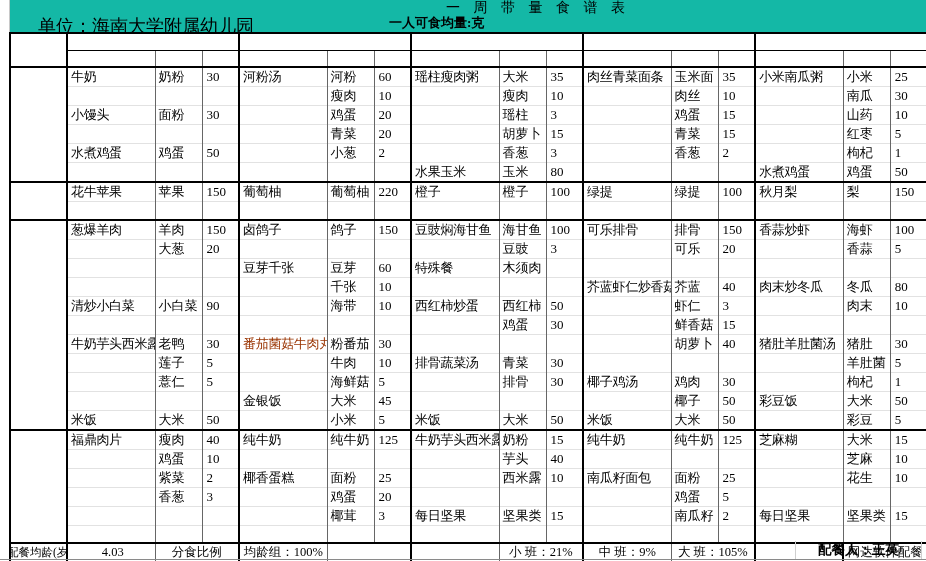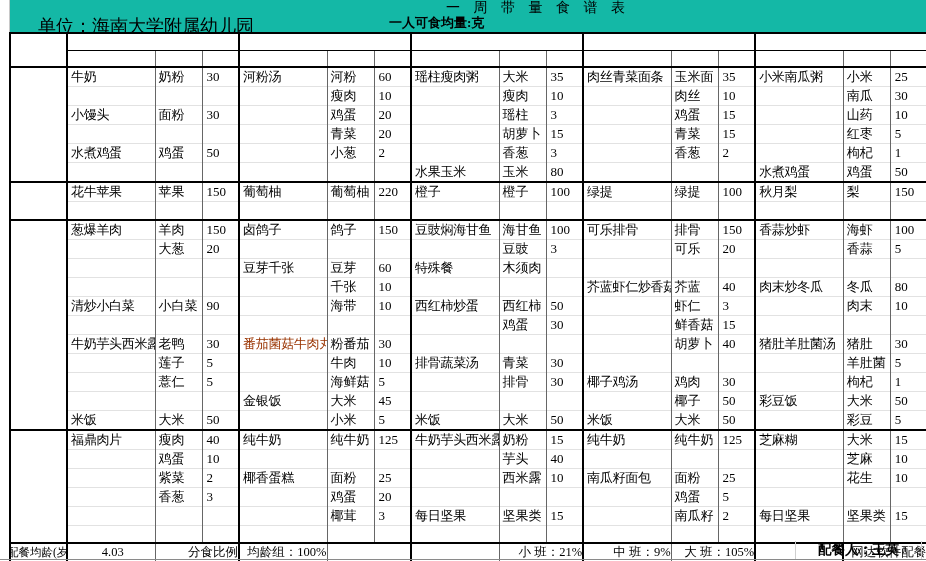--- a/index.html
+++ b/index.html
@@ -27,21 +27,21 @@
   td.meal{border-right:2px solid #000;border-left:none;text-align:center;padding:0;}
   td.meal .mn{font-size:14px;letter-spacing:5px;line-height:18px;}
   td.meal .mt{font-size:12.5px;line-height:15px;letter-spacing:0;}
   td.dish{font-size:13px;letter-spacing:-0.3px;}
   td.wt{padding-left:4px;}
   .s0 tr,.s1 tr{height:18.5px;}
   .s2 tr{height:18.6px;}
   .s3 tr{height:17.2px;}
   .stats tr{height:18px;}
   .stats td{font-size:12.5px;text-align:center;}
-  .stats td.c{text-align:right;padding:0;}
+  .stats td.c{text-align:center;padding:0;}
   .stats td.clipL{text-indent:-7px;font-size:11.5px;}
   .stats td.boxed{border:2px solid #000;font-family:Liberation Mono, monospace;}
   .small-red{font-size:9px;letter-spacing:-0.5px;}
   .footer{position:absolute;left:0;top:541px;width:926px;height:18px;line-height:18px;
           border-bottom:1px solid #8a8a8a;font-weight:bold;font-size:13.5px;white-space:nowrap;}
   .footer .fl{position:absolute;left:26px;top:0;}
   .footer .fr{position:absolute;left:795px;top:0;border-left:1px solid #cfcfcf;border-right:1px solid #cfcfcf;padding:0 22px;}
 </style>
 </head>
 <body>

